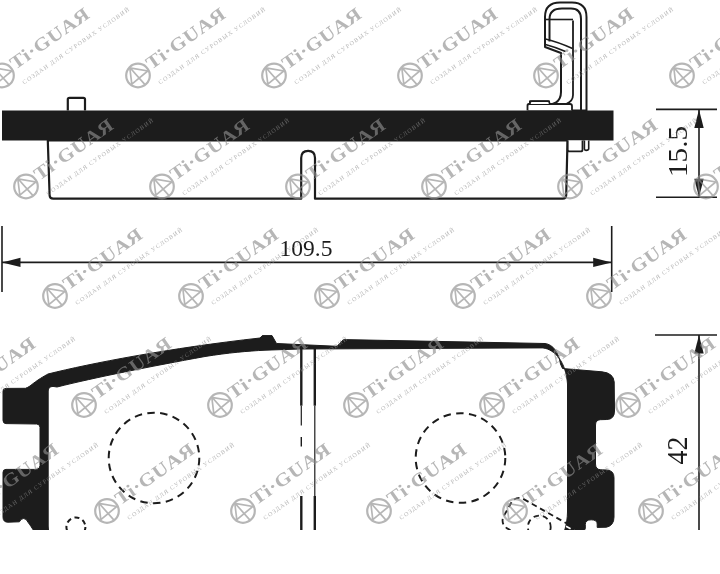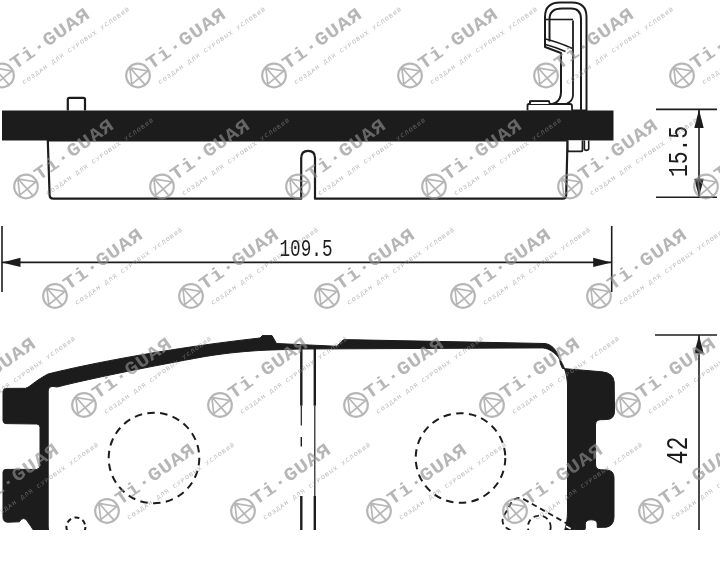--- a/index.html
+++ b/index.html
@@ -1,16 +1,16 @@
 <!DOCTYPE html>
 <html><head>
 <meta charset="utf-8">
 <style>
   html,body{margin:0;padding:0;background:#ffffff;}
-  #canvas{position:relative;width:720px;height:530px;overflow:hidden;font-family:Liberation Mono, monospace;}
+  #canvas{position:relative;width:720px;height:530px;overflow:hidden;font-family:Liberation Serif, serif;}
   svg{display:block;}
 </style>
 </head>
 <body>
 <div id="canvas">
 <svg width="720" height="574" viewBox="0 0 720 574" xmlns="http://www.w3.org/2000/svg">
 
 <rect x="0" y="0" width="720" height="574" fill="#ffffff"></rect>
 
 <g id="drawing" stroke-linejoin="round" stroke-linecap="butt">

